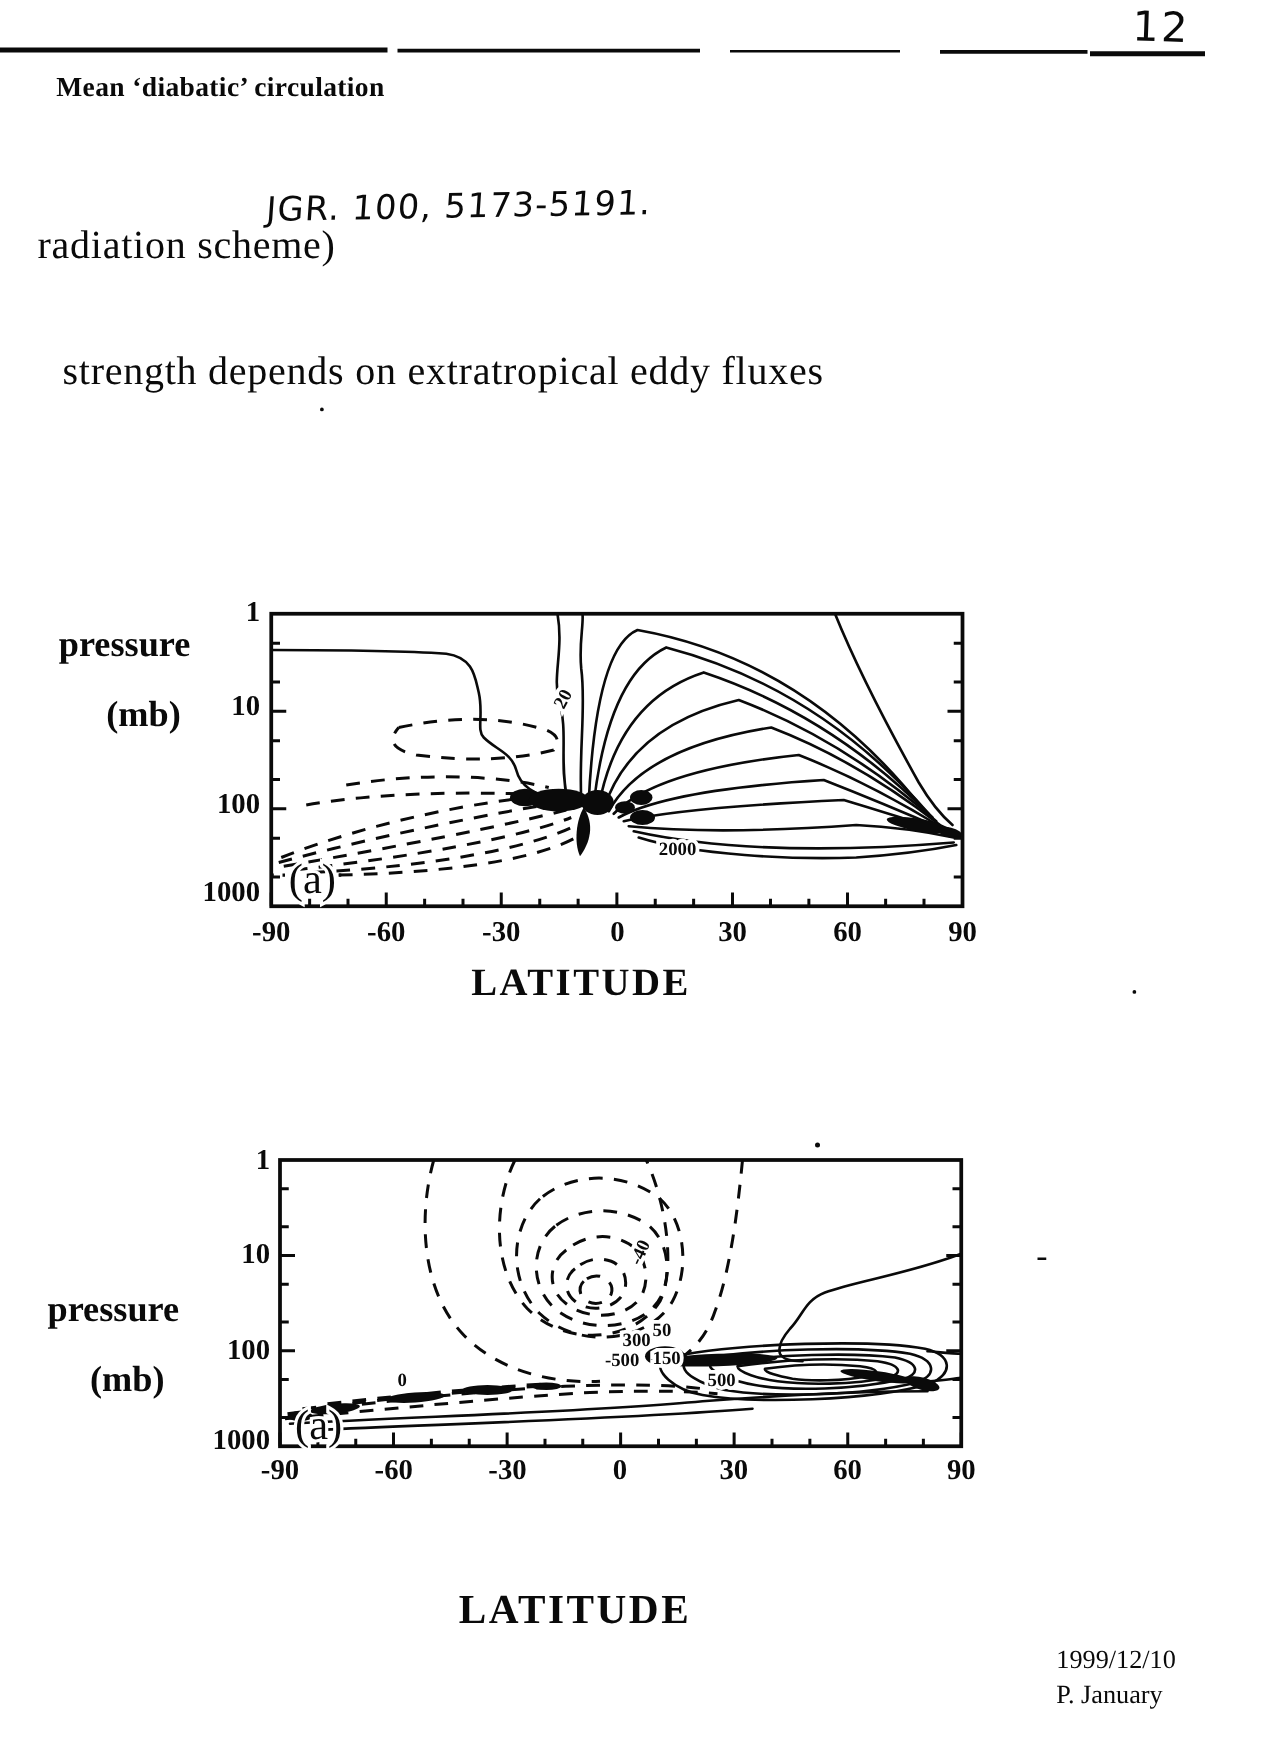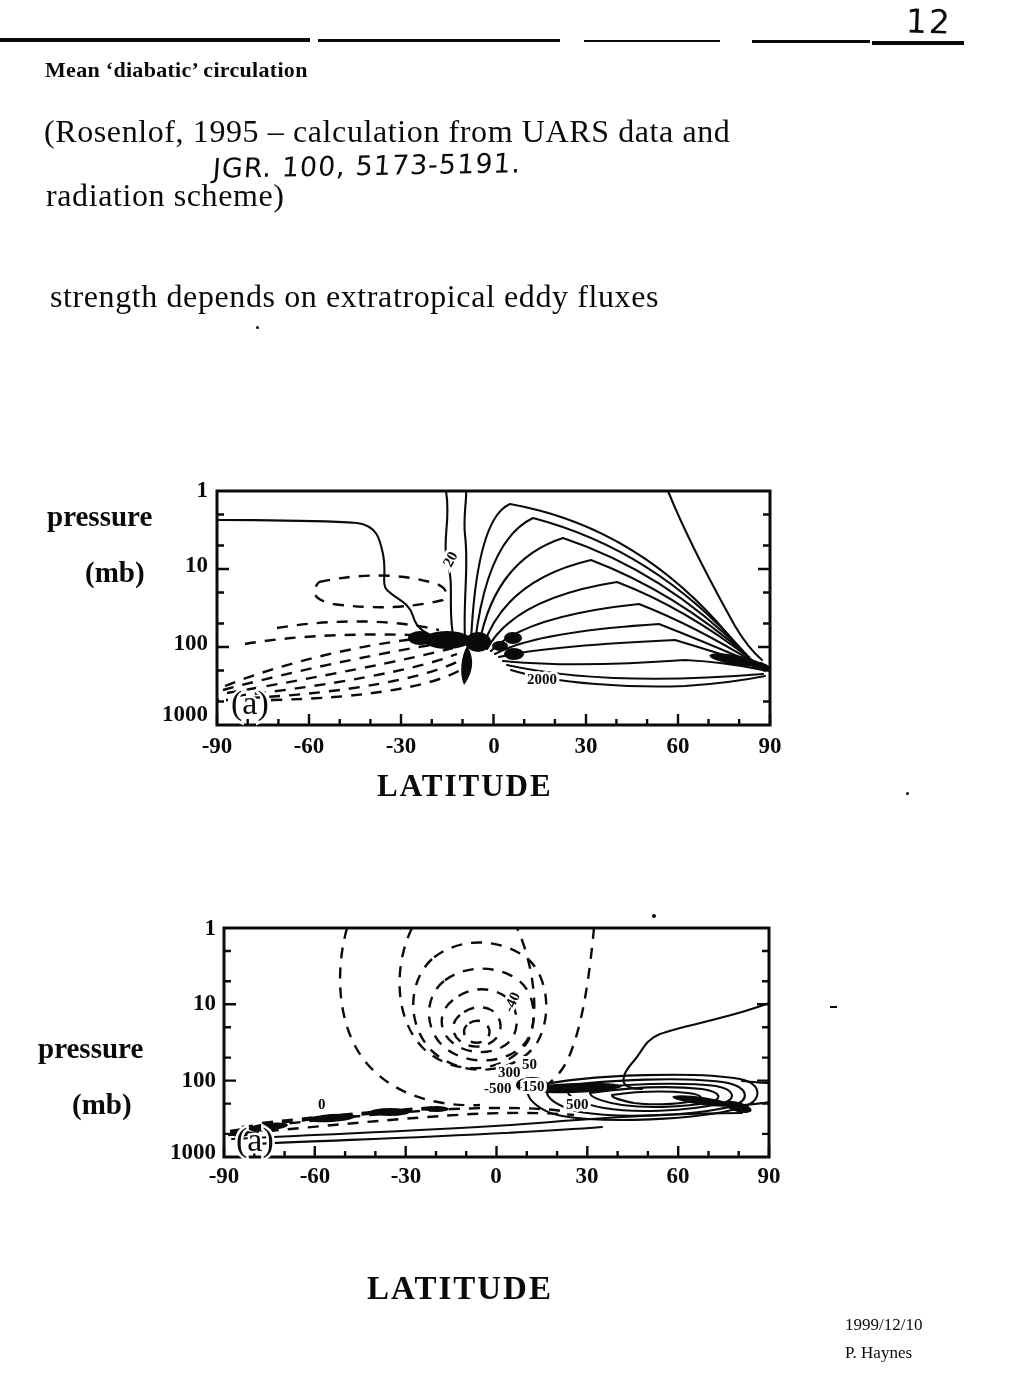--- a/index.html
+++ b/index.html
@@ -19,21 +19,21 @@
     font-family:"DejaVu Sans",sans-serif;
     font-size:33px;transform:rotate(2deg);letter-spacing:2px;
   }
   .title{font-size:22px;font-weight:700;letter-spacing:.3px;}
   .bodyline{font-size:32px;letter-spacing:.6px;white-space:nowrap;}
   .plot-title{font-size:28px;font-weight:700;letter-spacing:1px;text-align:center;white-space:nowrap;}
   .axis-word{font-size:29px;font-weight:700;}
   .ytick{font-size:23px;font-weight:700;text-align:right;width:62px;}
   .xtick{font-size:23px;font-weight:700;text-align:center;width:56px;margin-left:-28px;}
   .latitude{font-size:31px;font-weight:700;letter-spacing:2px;}
-  .footer-line{font-size:17px;}
+  .footer-line{font-size:21px;}
   .speck{position:absolute;background:#0a0a0a;border-radius:50%;}
   svg{position:absolute;overflow:visible;}
   svg .frame{fill:none;stroke:#0a0a0a;stroke-width:3;}
   svg .tick{stroke:#0a0a0a;stroke-width:2.4;fill:none;}
   svg .sol{fill:none;stroke:#0a0a0a;stroke-width:2.1;stroke-linecap:round;}
   svg .dsh{fill:none;stroke:#0a0a0a;stroke-width:2.4;stroke-linecap:butt;stroke-dasharray:11 9;}
   svg .dot{fill:none;stroke:#0a0a0a;stroke-width:2.6;stroke-dasharray:2 7;}
   svg .blob{fill:#0a0a0a;stroke:none;}
   svg .clabel{
     font-family:"Liberation Serif",serif;font-weight:700;font-size:15px;
@@ -52,25 +52,24 @@
   <div class="rule" style="left:0;top:38px;width:310px;height:4px;"></div>
   <div class="rule" style="left:318px;top:39px;width:242px;height:3px;"></div>
   <div class="rule" style="left:584px;top:40px;width:136px;height:2px;"></div>
   <div class="rule" style="left:752px;top:40px;width:118px;height:3px;"></div>
   <div class="rule" style="left:872px;top:41px;width:92px;height:4px;"></div>
 
   <div class="abs pageno" style="left:906px;top:2px;">12</div>
 
   <div class="abs title" style="left:45px;top:57px;">Mean ‘diabatic’ circulation</div>
 
-  <div class="abs bodyline" style="left:44px;top:113px;">(Rosenlof, 1995 – calculation from UARS data and</div>
 
   <div class="abs hand" style="left:213px;top:150px;font-size:27px;">JGR. 100, 5173-5191.</div>
 
-  <div class="abs bodyline" style="left:46px;top:177px;">radiation scheme)</div>
+  <div class="abs bodyline" style="left:30px;top:177px;">radiation scheme)</div>
 
 
   <div class="abs bodyline" style="left:50px;top:278px;">strength depends on extratropical eddy fluxes</div>
 
   <div class="speck" style="left:256px;top:326px;width:3px;height:3px;"></div>
   <div class="speck" style="left:652px;top:914px;width:4px;height:4px;"></div>
   <div class="speck" style="left:830px;top:1006px;width:7px;height:2px;border-radius:0;"></div>
   <div class="speck" style="left:906px;top:792px;width:3px;height:3px;"></div>
 
 
@@ -222,15 +221,15 @@
   <div class="abs xtick" style="left:315px;top:1163px;">-60</div>
   <div class="abs xtick" style="left:406px;top:1163px;">-30</div>
   <div class="abs xtick" style="left:496px;top:1163px;">0</div>
   <div class="abs xtick" style="left:587px;top:1163px;">30</div>
   <div class="abs xtick" style="left:678px;top:1163px;">60</div>
   <div class="abs xtick" style="left:769px;top:1163px;">90</div>
 
   <div class="abs latitude" style="left:367px;top:1270px;font-size:33px;">LATITUDE</div>
 
   <div class="abs footer-line" style="left:845px;top:1315px;">1999/12/10</div>
-  <div class="abs footer-line" style="left:845px;top:1343px;">P. Haynes</div>
+  <div class="abs footer-line" style="left:845px;top:1343px;">P. January</div>
 
 </div>
 
 </body></html>

